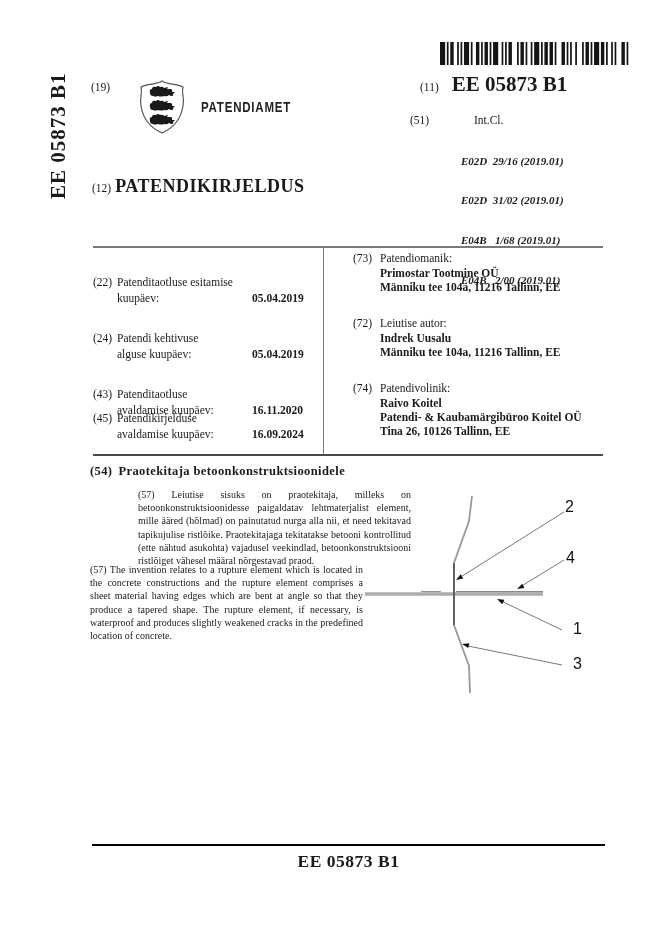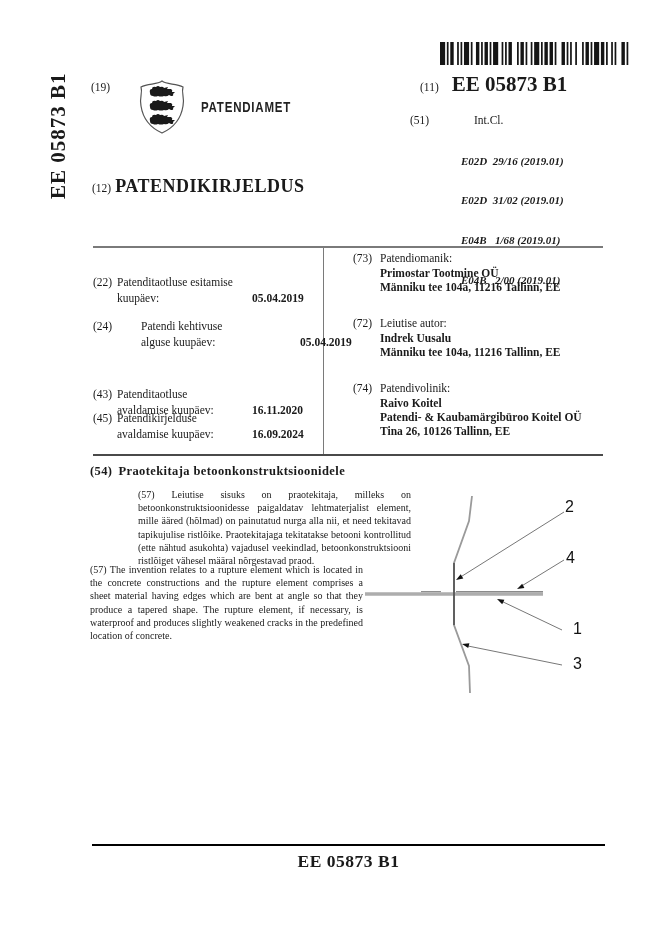--- a/index.html
+++ b/index.html
@@ -163,21 +163,21 @@
 
   <div class="bl-row" style="top:275px;">
     <div class="bl-code">(22)</div>
     <div class="bl-label">
       <div>Patenditaotluse esitamise</div>
       <div>kuupäev:</div>
     </div>
     <div class="bl-value">05.04.2019</div>
   </div>
 
-  <div class="bl-row" style="top:319px;gap:24px;">
+  <div class="bl-row" style="top:331px;">
     <div class="bl-code">(24)</div>
     <div class="bl-label">
       <div>Patendi kehtivuse</div>
       <div>alguse kuupäev:</div>
     </div>
     <div class="bl-value">05.04.2019</div>
   </div>
 
   <div class="bl-row" style="top:371px;margin-top:16px;">
     <div class="bl-code">(43)</div>

